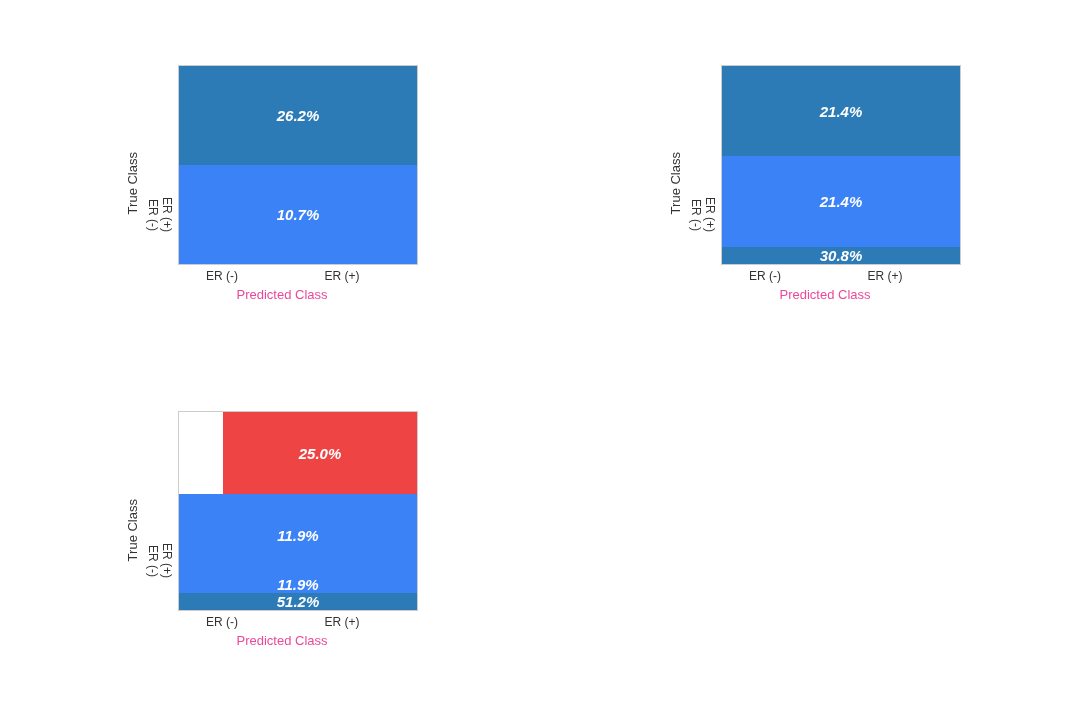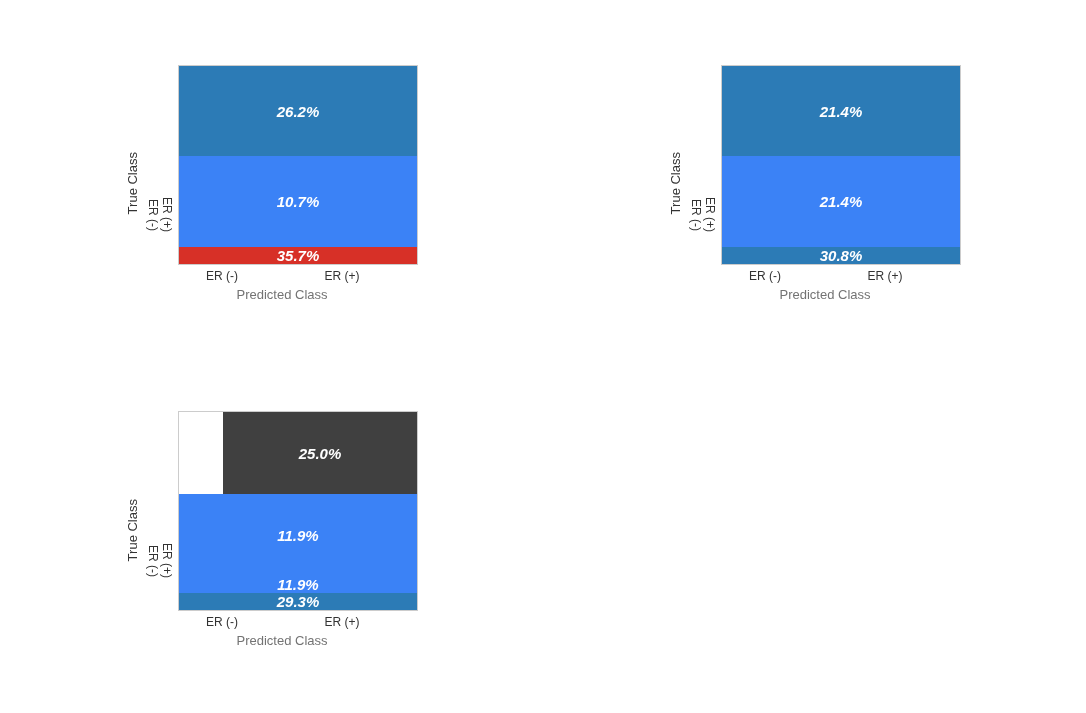--- a/index.html
+++ b/index.html
@@ -102,49 +102,48 @@
 
     .x-tick-label {
       font-size: 12px;
       color: #333;
       width: 120px;
       text-align: center;
     }
 
     .x-axis-title {
       font-size: 13px;
-      color: #737373;
+      color: #ec4899;
       margin-top: 4px;
       text-align: center;
     }
 
     
     .color-blue-dark    { background-color: #2c7bb6; }
-    .color-blue-light   { background-color: #404040; margin-left: 44px; }
+    .color-blue-light   { background-color: #ef4444; margin-left: 44px; }
     .color-salmon       { background-color: #3b82f6; text-align: center; }
     .color-orange-red   { background-color: #d73027; }
   </style>
 </head>
 <body>
 
 <div class="charts-container">
 
   <div class="chart-wrapper">
     <div class="chart-area">
       <div class="y-axis-title">True Class</div>
       <div class="matrix-section">
         <div class="matrix-and-yticklabels">
           <div class="y-tick-labels">
             <div class="y-tick-label">ER (-)</div>
             <div class="y-tick-label">ER (+)</div>
           </div>
           <div class="matrix-grid">
             <div class="matrix-cell color-blue-dark">26.2%</div>
             <div class="matrix-cell color-salmon">10.7%</div>
-            <div class="matrix-cell color-orange-red">35.7%</div>
           </div>
         </div>
         <div class="x-tick-labels">
           <div class="x-tick-label">ER (-)</div>
           <div class="x-tick-label">ER (+)</div>
         </div>
         <div class="x-axis-title">Predicted Class</div>
       </div>
     </div>
   </div>
@@ -179,21 +178,21 @@
       <div class="matrix-section">
         <div class="matrix-and-yticklabels">
           <div class="y-tick-labels">
             <div class="y-tick-label">ER (-)</div>
             <div class="y-tick-label">ER (+)</div>
           </div>
           <div class="matrix-grid">
             <div class="matrix-cell color-blue-light">25.0%</div>
             <div class="matrix-cell color-salmon">11.9%</div>
             <div class="matrix-cell color-salmon">11.9%</div>
-            <div class="matrix-cell color-blue-dark">29.3%</div>
+            <div class="matrix-cell color-blue-dark">51.2%</div>
           </div>
         </div>
         <div class="x-tick-labels">
           <div class="x-tick-label">ER (-)</div>
           <div class="x-tick-label">ER (+)</div>
         </div>
         <div class="x-axis-title">Predicted Class</div>
       </div>
     </div>
   </div>

